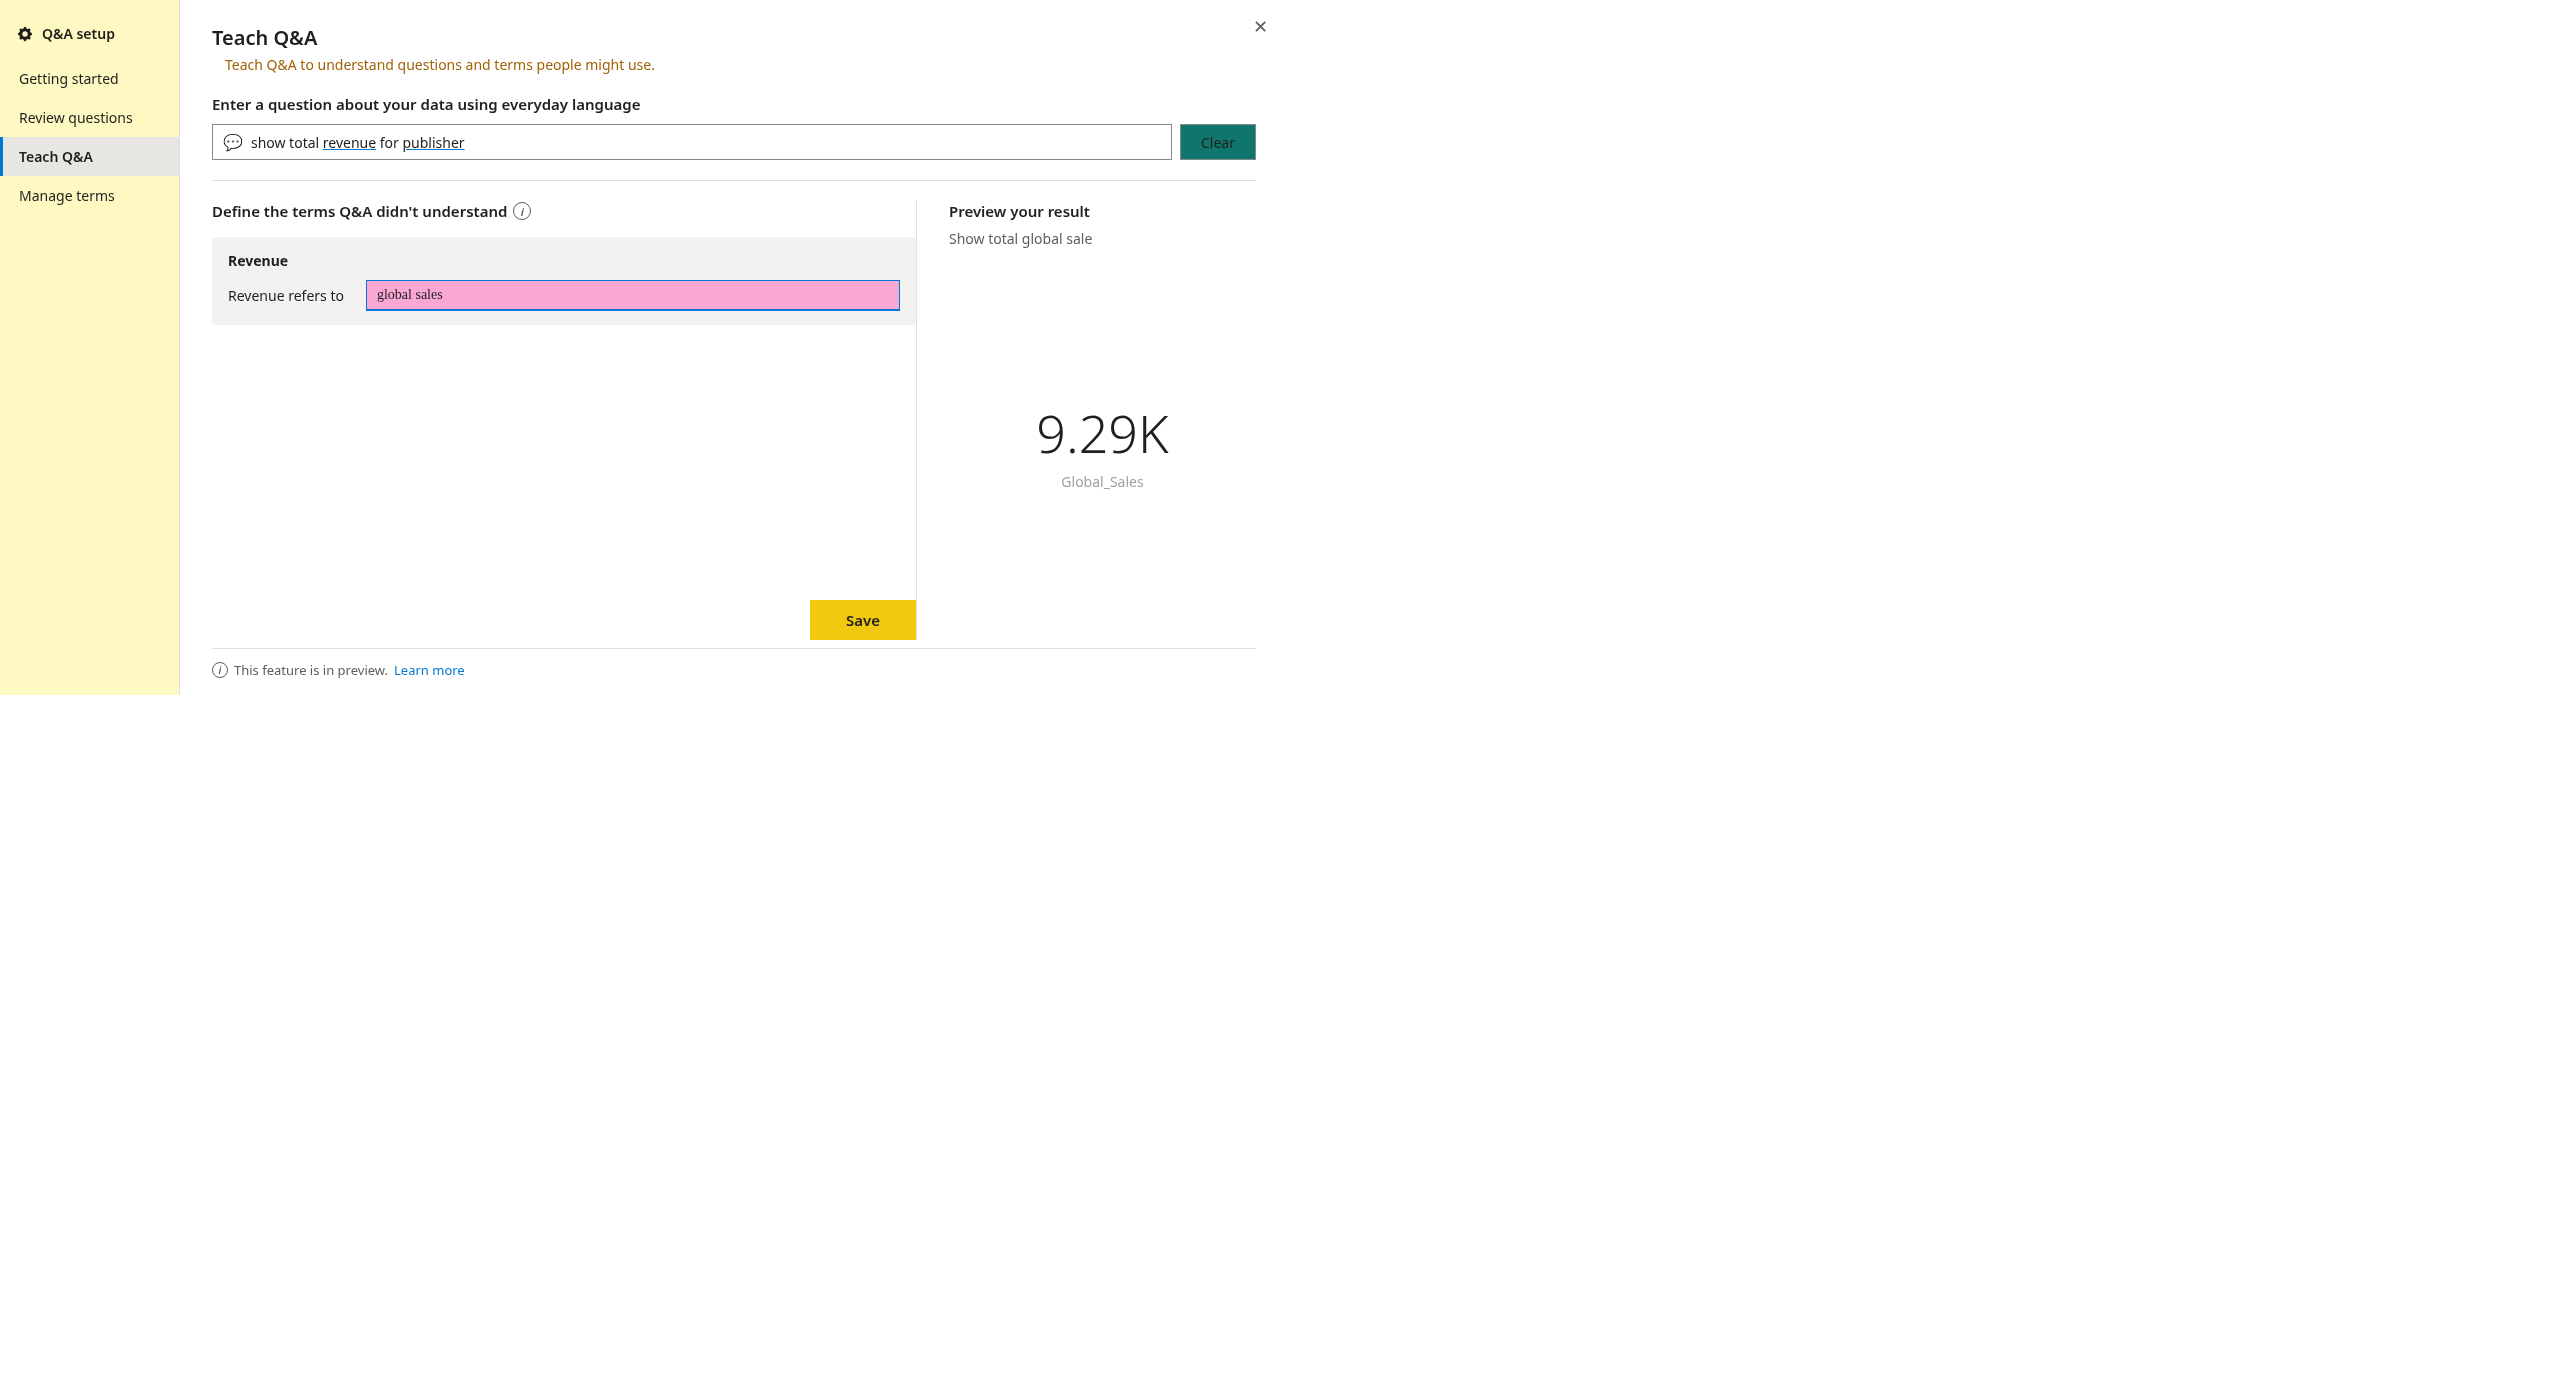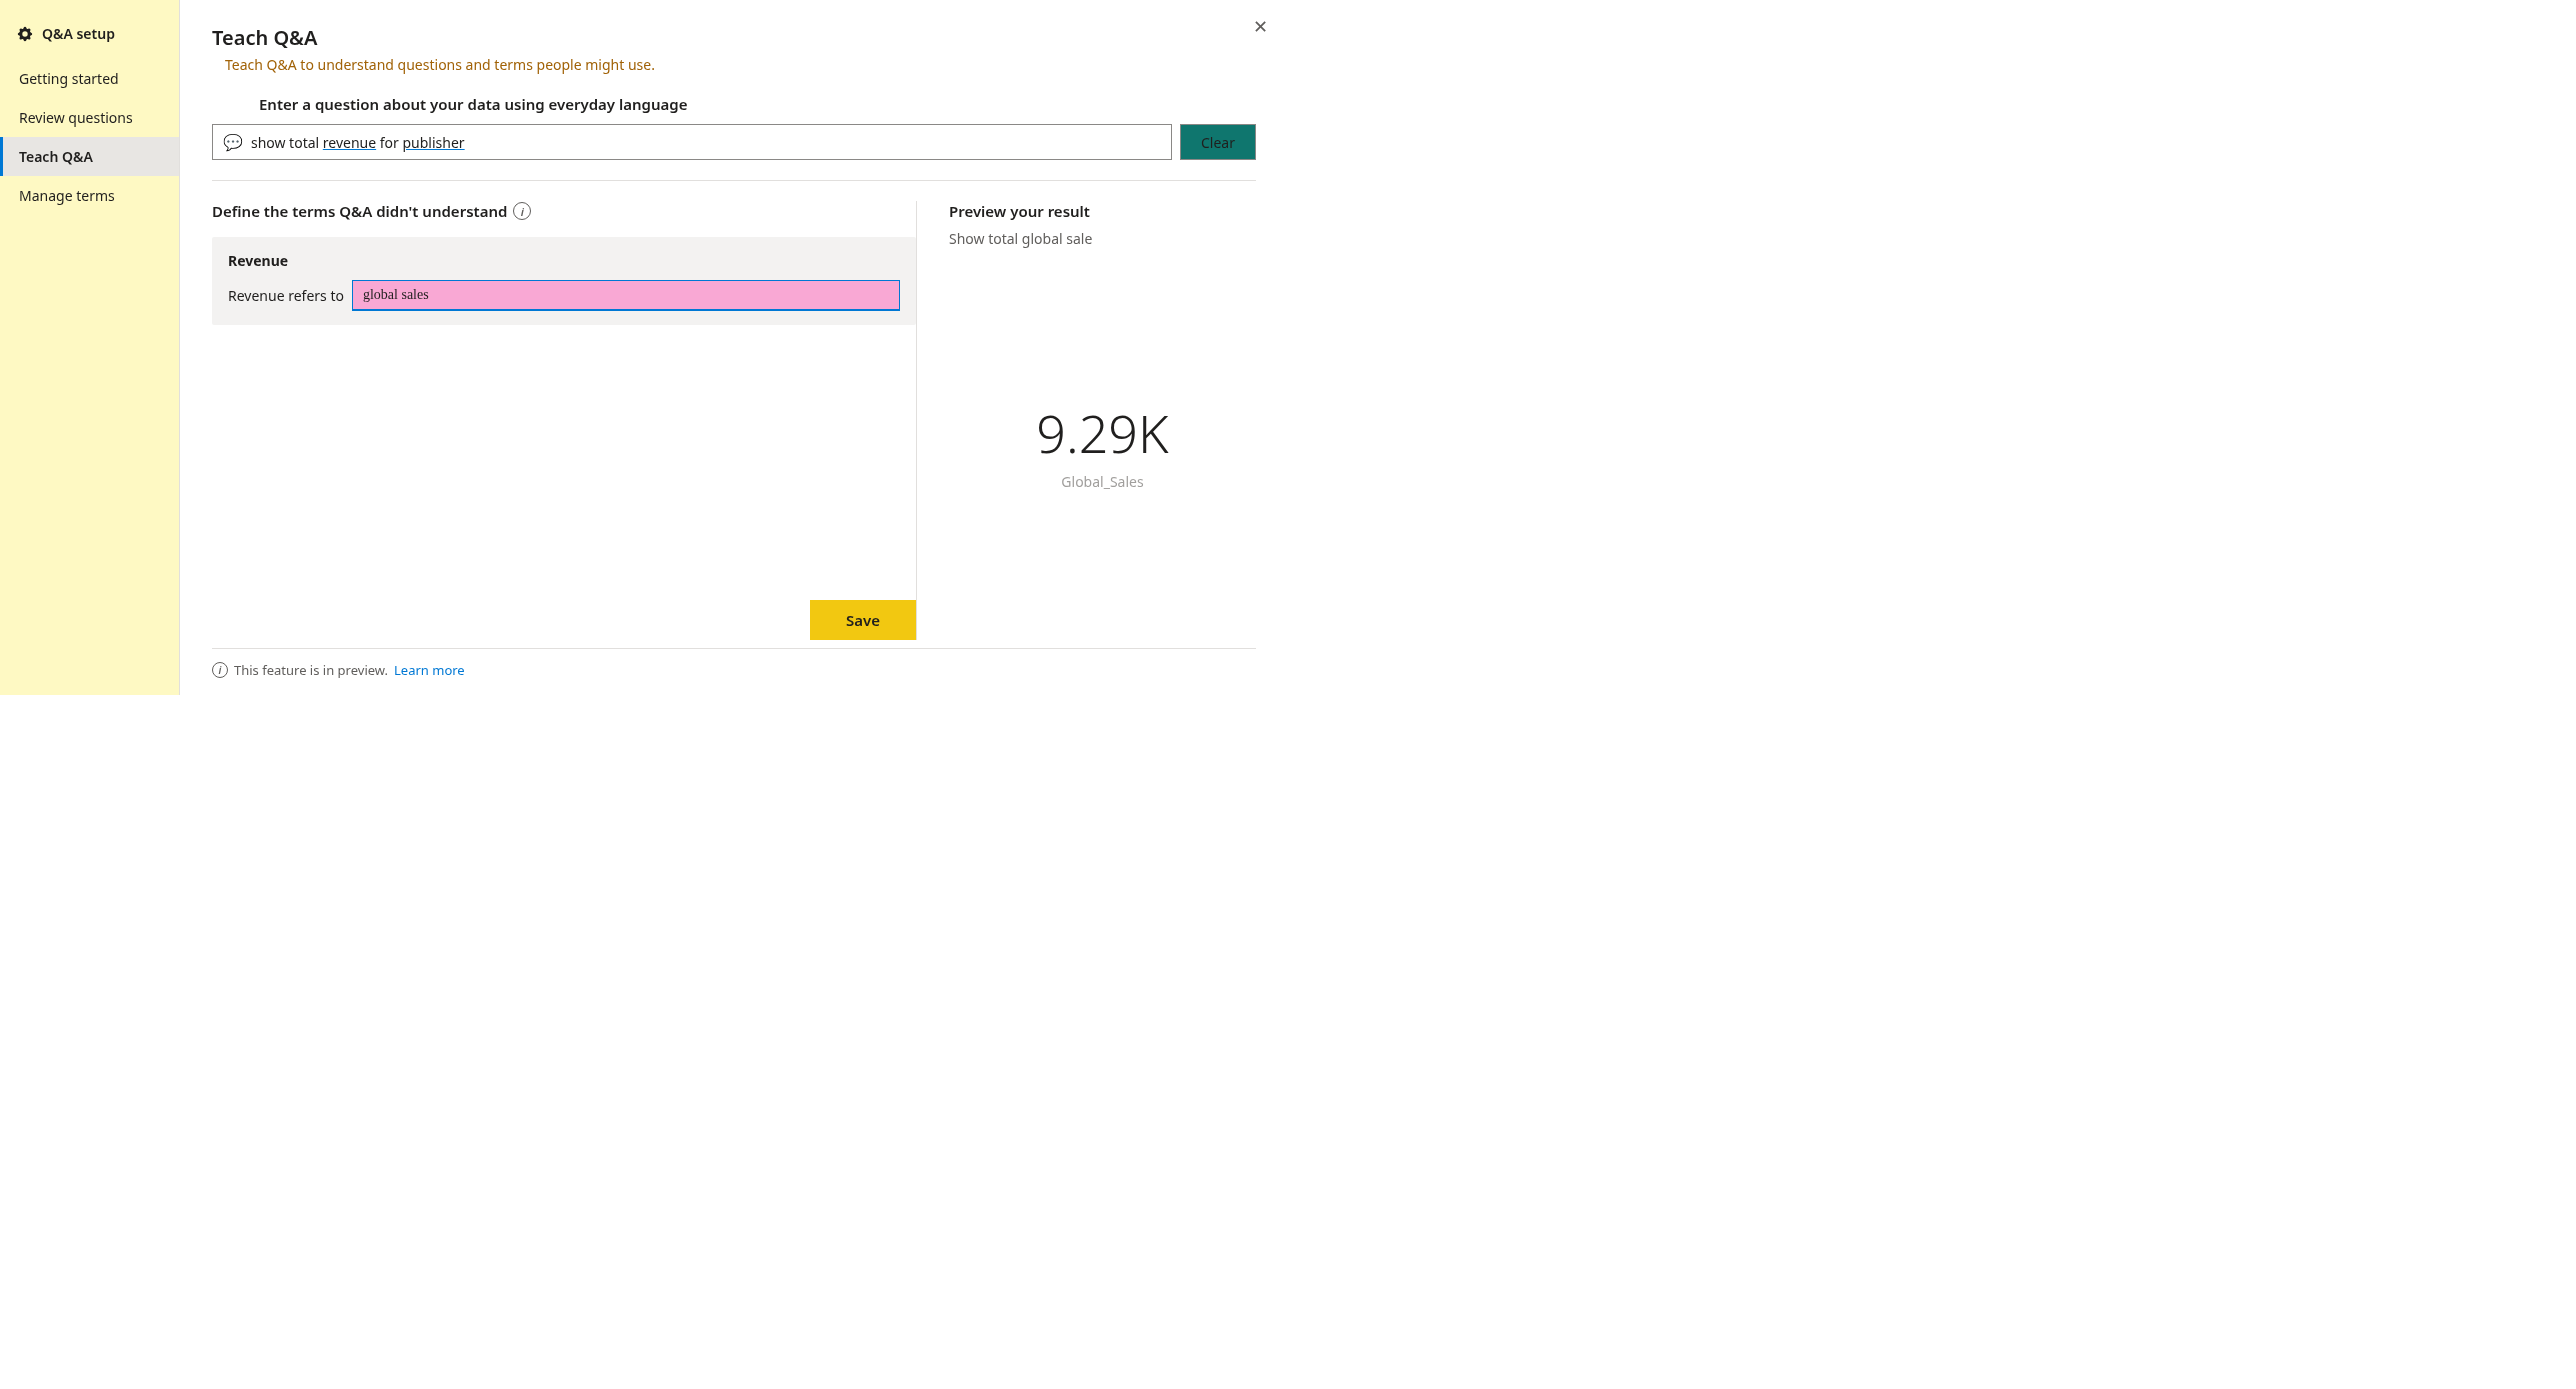--- a/index.html
+++ b/index.html
@@ -84,21 +84,20 @@
       font-size: 14px;
       color: #a16207;
       margin-bottom: 20px;
       margin-left: 13px;
     }
 
     .question-label {
       font-size: 15px;
       font-weight: 600;
       margin-bottom: 10px;
-      margin-left: 47px;
     }
 
     .question-input-row {
       display: flex;
       gap: 8px;
       margin-bottom: 20px;
     }
     .question-input-wrapper {
       flex: 1;
       display: flex;
@@ -183,21 +182,21 @@
       margin-bottom: 12px;
     }
     .term-name {
       font-weight: 700;
       font-size: 14px;
       margin-bottom: 10px;
     }
     .term-row {
       display: flex;
       align-items: center;
-      gap: 8px;
+      gap: 22px;
     }
     .term-row-label {
       font-size: 14px;
       color: #201f1e;
       white-space: nowrap;
     }
     .term-input {
       flex: 1;
       border: 1px solid #0078d4;
       border-bottom: 2px solid #0078d4;

